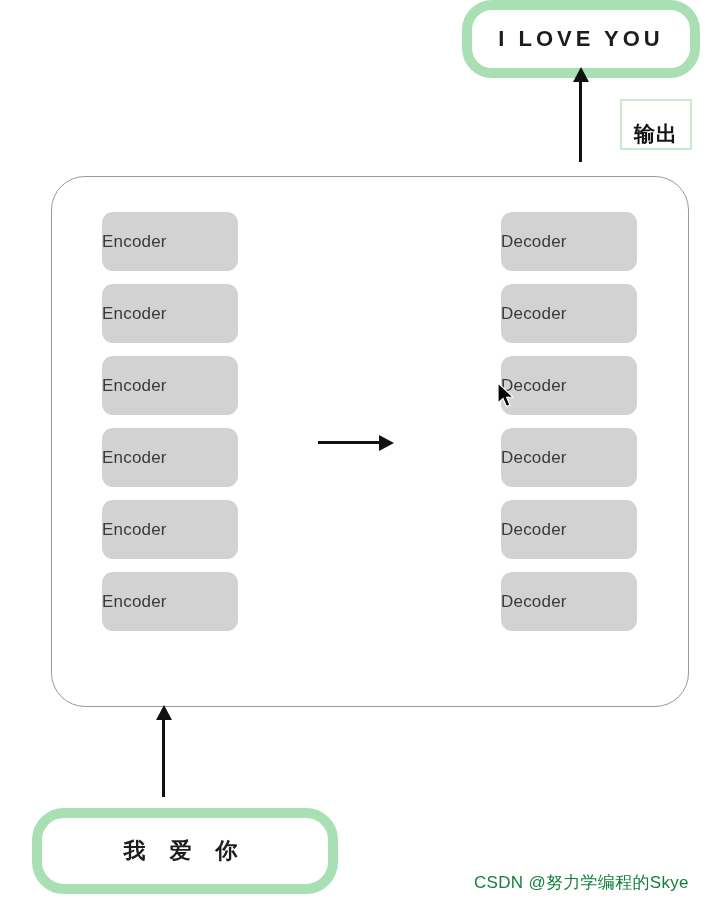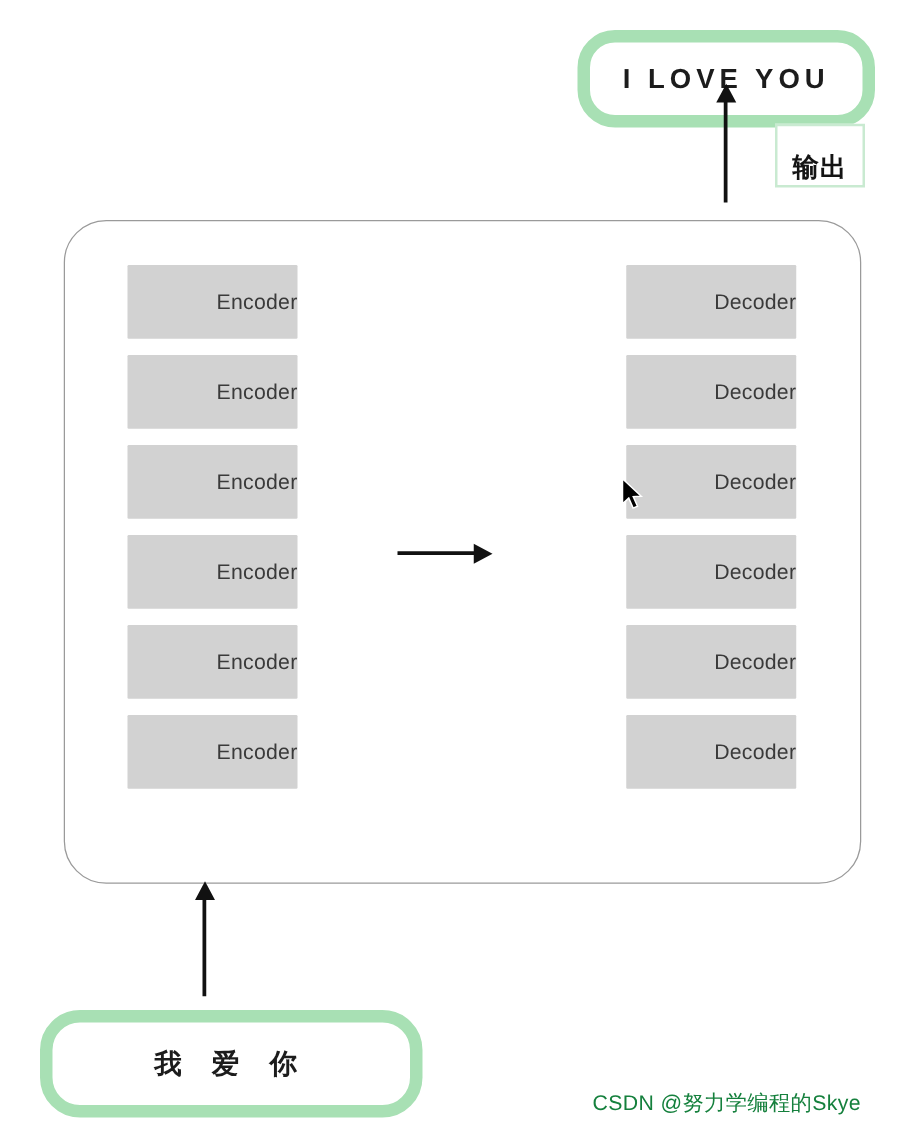--- a/index.html
+++ b/index.html
@@ -31,21 +31,21 @@
   }
   .green-pill .pill-text {
     color: #1c1c1c;
     font-weight: bold;
     letter-spacing: 3px;
     white-space: nowrap;
   }
 
   #output-pill {
     left: 462px;
-    top: 24px;
+    top: 0;
     width: 238px;
     height: 78px;
     border-radius: 30px;
   }
   #output-pill .pill-text {
     font-size: 22px;
     letter-spacing: 4px;
   }
 
   #input-pill {
@@ -97,24 +97,24 @@
     width: 136px;
   }
   #encoder-stack { left: 102px; }
   #decoder-stack { left: 501px; }
 
   .block {
     width: 136px;
     height: 59px;
     margin-bottom: 13px;
     background: #d2d2d2;
-    border-radius: 1px;
+    border-radius: 11px;
     display: flex;
     align-items: center;
-    justify-content: flex-end;
+    justify-content: flex-start;
     color: #3a3a3a;
     font-size: 17px;
     letter-spacing: 0.2px;
   }
   .block:last-child { margin-bottom: 0; }
 
   
   .arrow-v {
     position: absolute;
     width: 3px;

